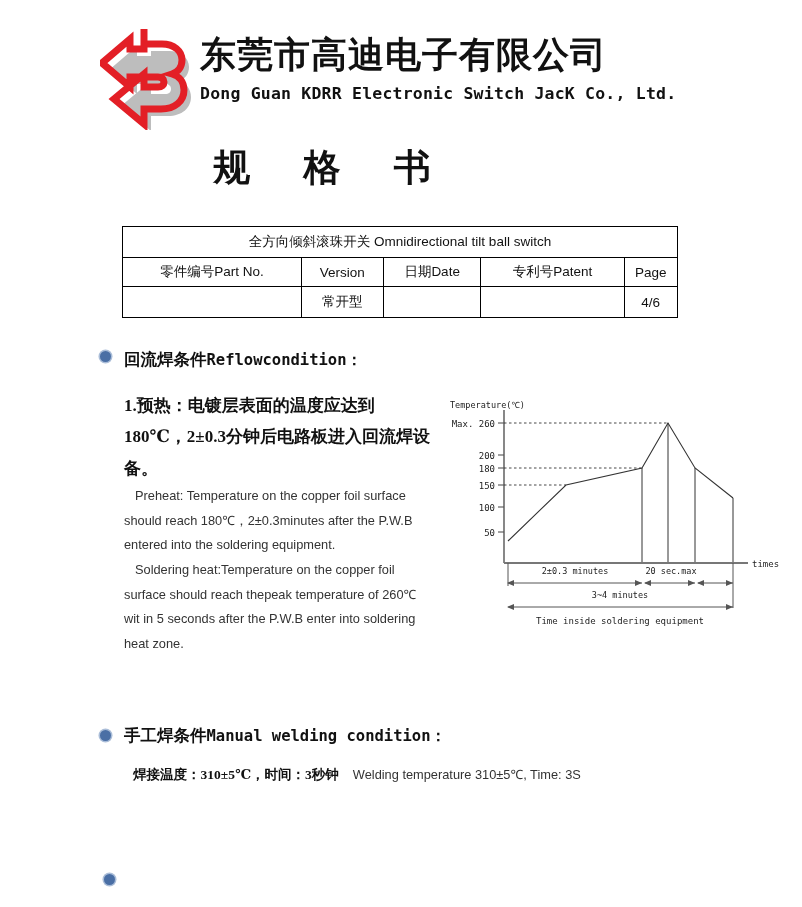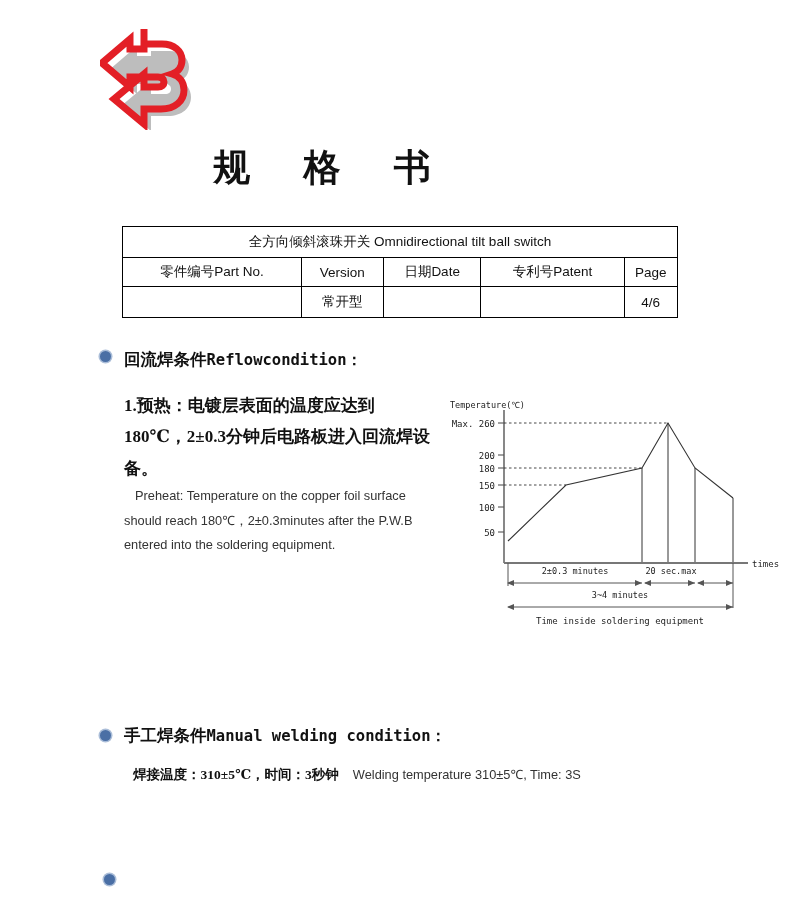--- a/index.html
+++ b/index.html
@@ -180,20 +180,24 @@
       </g>
       <g>
         <path d="M44 2 L44 17 L62 17 C74 17 82 24 82 33 C82 40 78 45 72 47
                  C79 49 84 55 84 63 C84 74 75 82 61 82 L44 82 L44 97
                  L14 72 L44 47 L44 60 L58 60 C62 60 64 58 64 55
                  C64 52 62 50 58 50 L30 50 L30 60 L2 36 L30 12 L30 22 L44 22 Z" fill="none" stroke="#e31f26" stroke-width="7" stroke-linejoin="miter"></path>
       </g>
     </svg>
   </div>
 
+  <div id="company-block">
+    <div id="company-cn">东莞市高迪电子有限公司</div>
+    <div id="company-en">Dong Guan KDRR  Electronic Switch JacK Co., Ltd.</div>
+  </div>
 </div>
 
 <div id="doc-title">规 格 书</div>
 
 <table id="info-table">
   <tbody>
       <tr class="row-title">
     <td colspan="5">全方向倾斜滚珠开关 Omnidirectional tilt ball switch</td>
   </tr>
   <tr class="row-headers">
@@ -218,20 +222,23 @@
   <span>回流焊条件</span><span class="mono">Reflowcondition：</span>
 </div>
 
 <div id="reflow-text">
   <div class="para-cn">
     <span>1.</span><span>预热：电镀层表面的温度应达到180℃，2±0.3分钟后电路板进入回流焊设备。</span>
   </div>
   <div class="para-en">
     <span class="indent"></span><span>Preheat: Temperature on the copper foil surface should reach 180℃，2±0.3minutes after the P.W.B entered into the soldering equipment.</span>
   </div>
+  <div class="para-en">
+    <span class="indent"></span><span>Soldering heat:Temperature on the copper foil surface should reach thepeak temperature of 260℃ wit in 5 seconds after the  P.W.B enter into soldering heat zone.</span>
+  </div>
 </div>
 
 <div id="chart-box">
   <svg width="340" height="240" viewBox="0 0 340 240" aria-hidden="true">
     <defs>
       <marker id="arr" markerWidth="8" markerHeight="8" refX="7" refY="3" orient="auto">
         <path d="M0,0 L7,3 L0,6 z" fill="#555"></path>
       </marker>
       <marker id="arrS" markerWidth="8" markerHeight="8" refX="1" refY="3" orient="auto">
         <path d="M7,0 L0,3 L7,6 z" fill="#555"></path>

